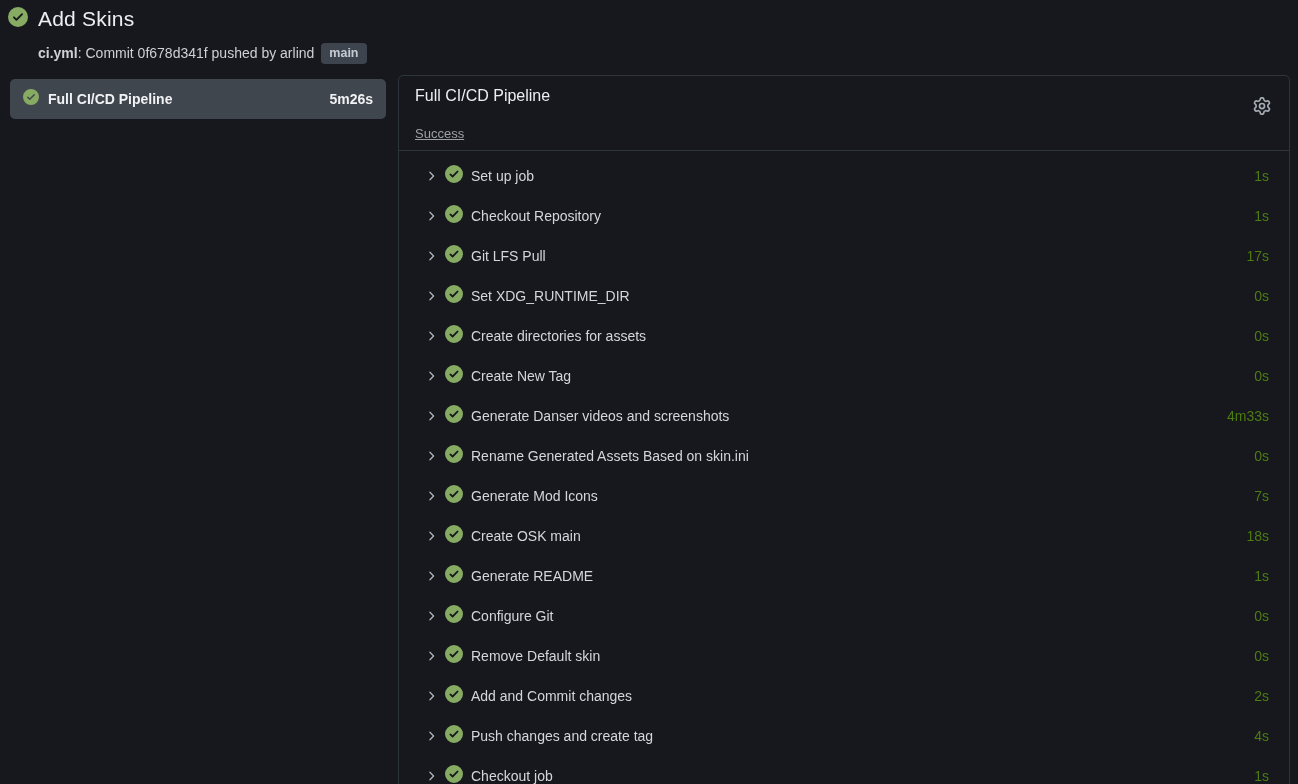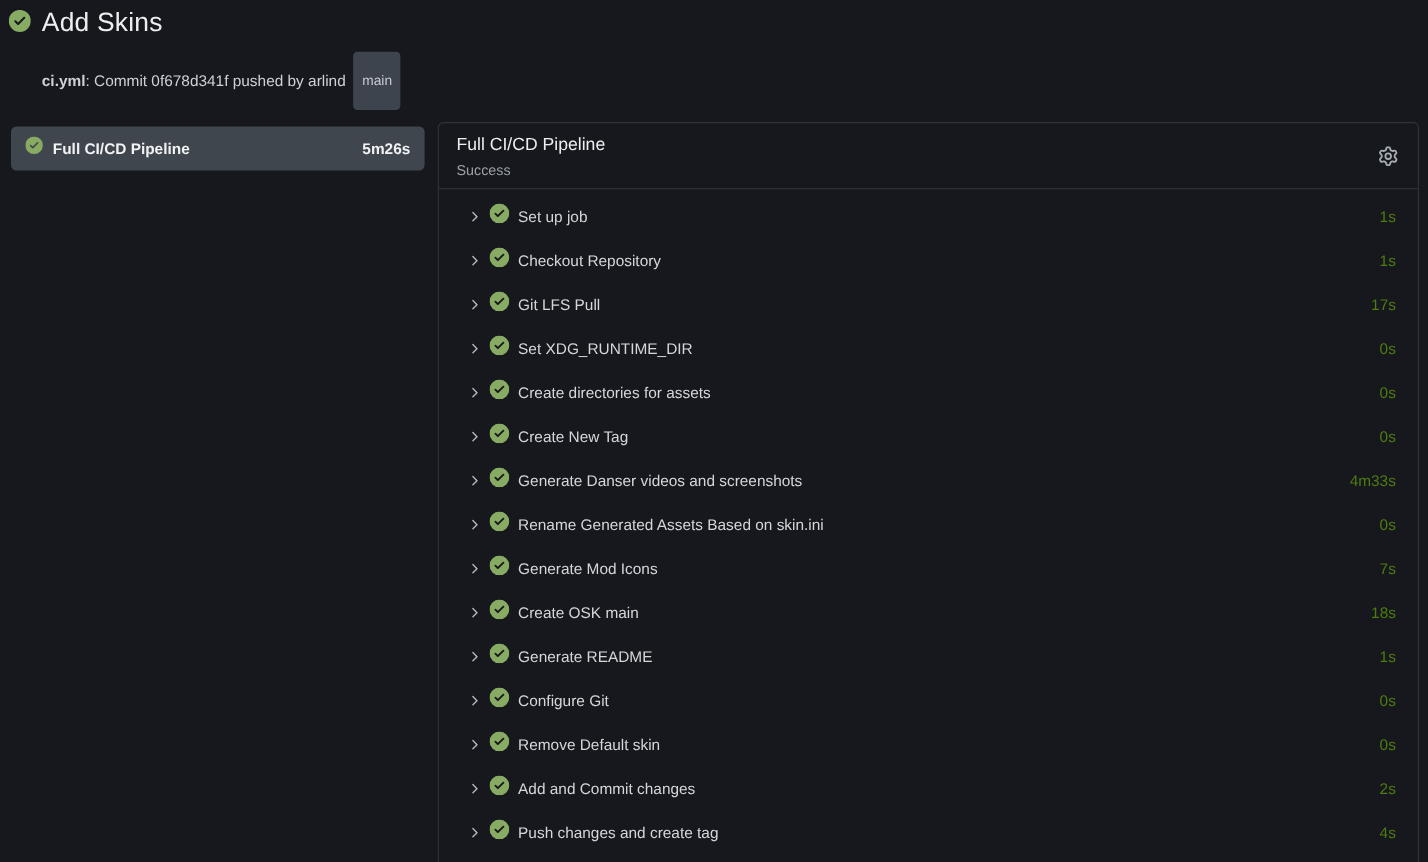--- a/index.html
+++ b/index.html
@@ -17,33 +17,34 @@
   body {
     background: var(--page-bg);
     font-family: "Liberation Sans", "DejaVu Sans", sans-serif;
     color: var(--text-secondary);
   }
 
   
   .run-header { padding: 7px 10px 8px 8px; }
   .run-title-row { display: flex; align-items: center; gap: 10px; }
   .run-title-row .status-svg { width: 20px; height: 20px; flex: 0 0 auto; }
-  .run-title { font-size: 24px; font-weight: 400; color: var(--text-primary); letter-spacing: .2px; }
+  .run-title { font-size: 21px; font-weight: 400; color: var(--text-primary); letter-spacing: .2px; }
   .run-subtitle {
     margin-left: 30px; margin-top: 12px;
     font-size: 14px; color: var(--text-secondary);
     white-space: pre; display: flex; align-items: center;
   }
   .run-subtitle .bold { font-weight: 700; }
   .branch-badge {
     display: inline-block; margin-left: 7px;
     background: var(--badge-bg); color: #c6cbd1;
     font-size: 12.5px; line-height: 1;
-    padding: 20px 8px; border-radius: 4px;
+    padding: 4px 8px; border-radius: 4px;
     cursor: pointer;
+    font-weight: bold;
   }
 
   
   .content { display: flex; align-items: flex-start; margin-top: 3px; justify-content: space-between; }
   .left-col { width: 398px; flex: 0 0 auto; padding: 4px 12px 0 10px; }
   .right-col { flex: 1 1 auto; margin-right: 8px; }
 
   
   .job-card {
     background: var(--sidebar-card-bg);
@@ -63,21 +64,21 @@
     border-radius: 5px;
     min-height: 713px;
   }
   .panel-header {
     display: flex; align-items: flex-start;
     padding: 11px 14px 9px 16px;
     border-bottom: 1px solid var(--panel-border);
   }
   .panel-header-text { flex: 1 1 auto; }
   .panel-title { font-size: 16px; font-weight: 500; color: #eceef0; }
-  .panel-status { font-size: 13px; color: var(--text-muted); margin-top: 6px; }
+  .panel-status { font-size: 13px; color: var(--text-muted); margin-top: 21px; text-decoration: underline; }
   .gear-btn {
     background: none; border: none; cursor: pointer;
     padding: 4px; margin-top: 6px;
     color: #a6acb4; display: flex;
   }
   .gear-btn svg { width: 18px; height: 18px; }
 
   
   .steps-list { padding: 5px 0 4px 0; }
   .step-row {

